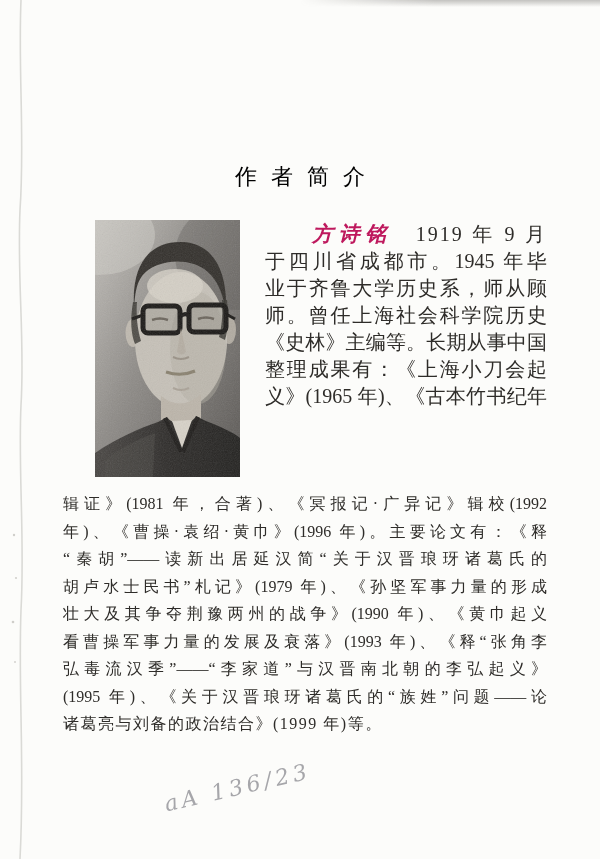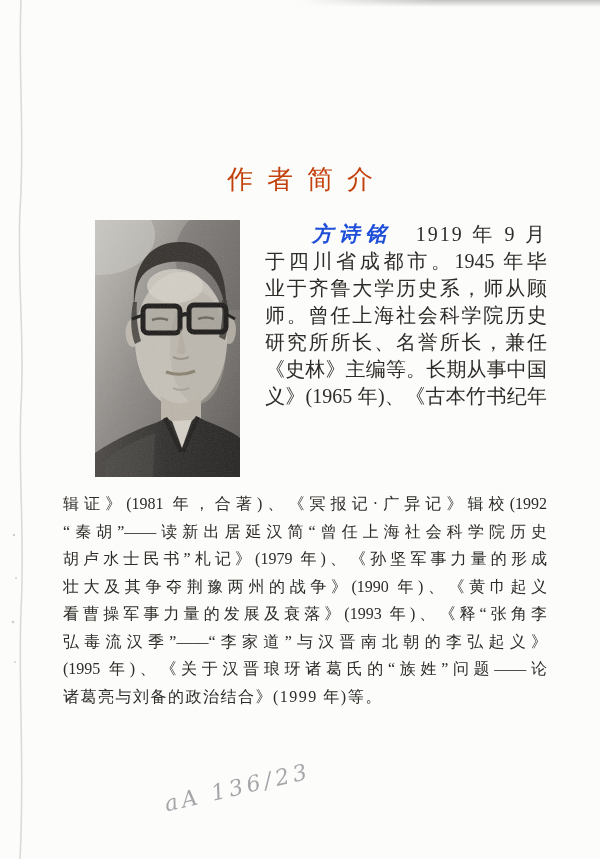--- a/index.html
+++ b/index.html
@@ -13,33 +13,33 @@
   .crease-svg{position:absolute;left:0;top:0;}
   .top-edge-shadow{
     position:absolute;top:0;right:0;width:300px;height:7px;
     background:linear-gradient(to bottom, rgba(115,113,110,0.42), rgba(115,113,110,0));
     -webkit-mask-image:linear-gradient(to right, transparent, #000 45%);
     mask-image:linear-gradient(to right, transparent, #000 45%);
   }
   
   .title{
     position:absolute;top:162px;left:0;width:100%;margin:0;
-    text-align:center;font-size:26px;font-weight:normal;
-    letter-spacing:14px;text-indent:14px;color:#c2410c;
+    text-align:center;font-size:22px;font-weight:normal;
+    letter-spacing:14px;text-indent:14px;color:#000000;
   }
   
   .photo{position:absolute;left:95px;top:220px;width:145px;height:257px;}
   
   .col-text{position:absolute;left:265px;top:221px;width:282px;}
   .col-text .line{
     height:27px;line-height:27px;font-size:20px;
     text-align:justify;text-align-last:justify;overflow:hidden;
   }
   .col-text .name-line{text-align-last:left;padding-left:47px;}
-  .author-name{font-style:italic;font-size:21px;letter-spacing:4px;margin-right:24px;font-weight:bold;color:#1d4ed8;}
+  .author-name{font-style:italic;font-size:21px;letter-spacing:4px;margin-right:24px;font-weight:bold;color:#be185d;}
   .name-rest{letter-spacing:2px;}
   .full-text{position:absolute;left:63px;top:490px;width:484px;}
   .full-text .line{
     height:27.5px;line-height:27.5px;font-size:16px;
     text-align:justify;text-align-last:justify;overflow:hidden;
   }
   .full-text .line.last{text-align-last:left;letter-spacing:1.5px;}
   
   .handwriting{
     position:absolute;left:162px;top:792px;
@@ -130,28 +130,29 @@
     </svg>
   </div>
 
   <div class="col-text">
     <div class="line name-line">
       <span class="author-name">方诗铭</span><span class="name-rest">1919 年 9 月生</span>
     </div>
     <div class="line">于四川省成都市。1945 年毕</div>
     <div class="line">业于齐鲁大学历史系，师从顾</div>
     <div class="line">师。曾任上海社会科学院历史</div>
-    <div class="line">研究所所长、名誉所长，兼任</div>
     <div class="line">《史林》主编等。长期从事中国</div>
+    <div class="line">整理成果有：《上海小刀会起</div>
     <div class="line">义》(1965 年)、《古本竹书纪年</div>
   </div>
 
   <div class="full-text">
     <div class="line">辑证》(1981 年，合著)、《冥报记·广异记》辑校(1992</div>
-    <div class="line">“秦胡”——读新出居延汉简“曾任上海社会科学院历史</div>
+    <div class="line">年)、《曹操·袁绍·黄巾》(1996 年)。主要论文有：《释</div>
+    <div class="line">“秦胡”——读新出居延汉简“关于汉晋琅玡诸葛氏的</div>
     <div class="line">胡卢水士民书”札记》(1979 年)、《孙坚军事力量的形成</div>
     <div class="line">壮大及其争夺荆豫两州的战争》(1990 年)、《黄巾起义</div>
     <div class="line">看曹操军事力量的发展及衰落》(1993 年)、《释“张角李</div>
     <div class="line">弘毒流汉季”——“李家道”与汉晋南北朝的李弘起义》</div>
     <div class="line">(1995 年)、《关于汉晋琅玡诸葛氏的“族姓”问题——论</div>
     <div class="line last">诸葛亮与刘备的政治结合》(1999 年)等。</div>
   </div>
 
   <div class="handwriting">aA 136/23</div>
 

